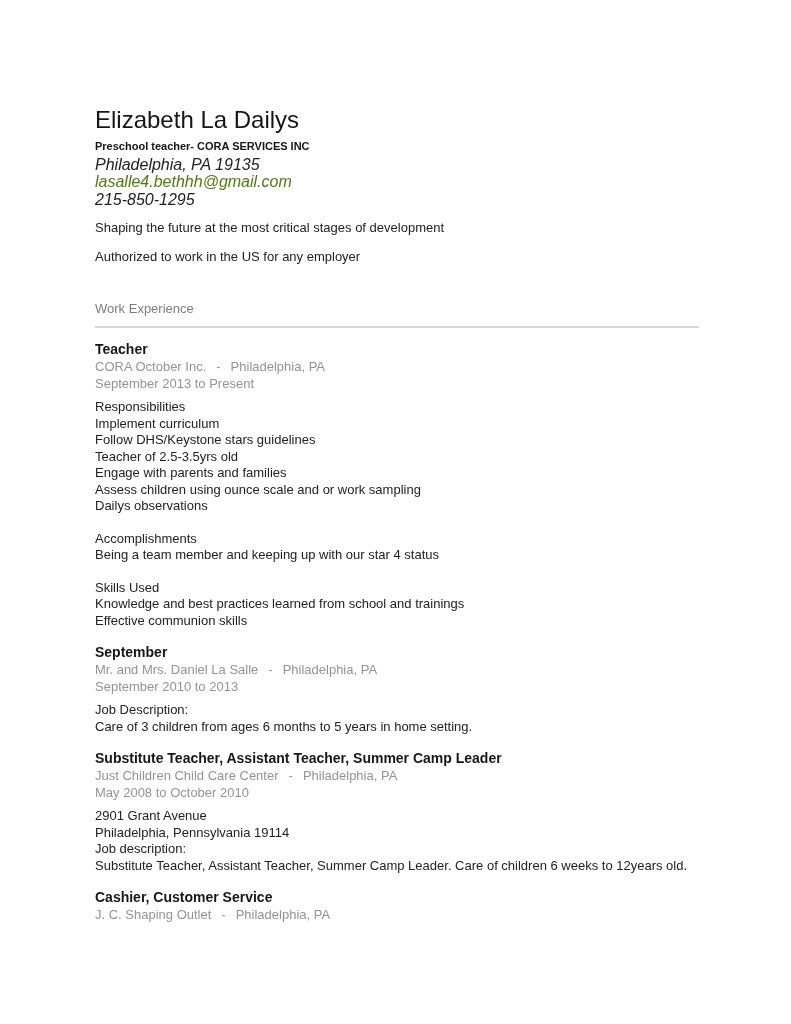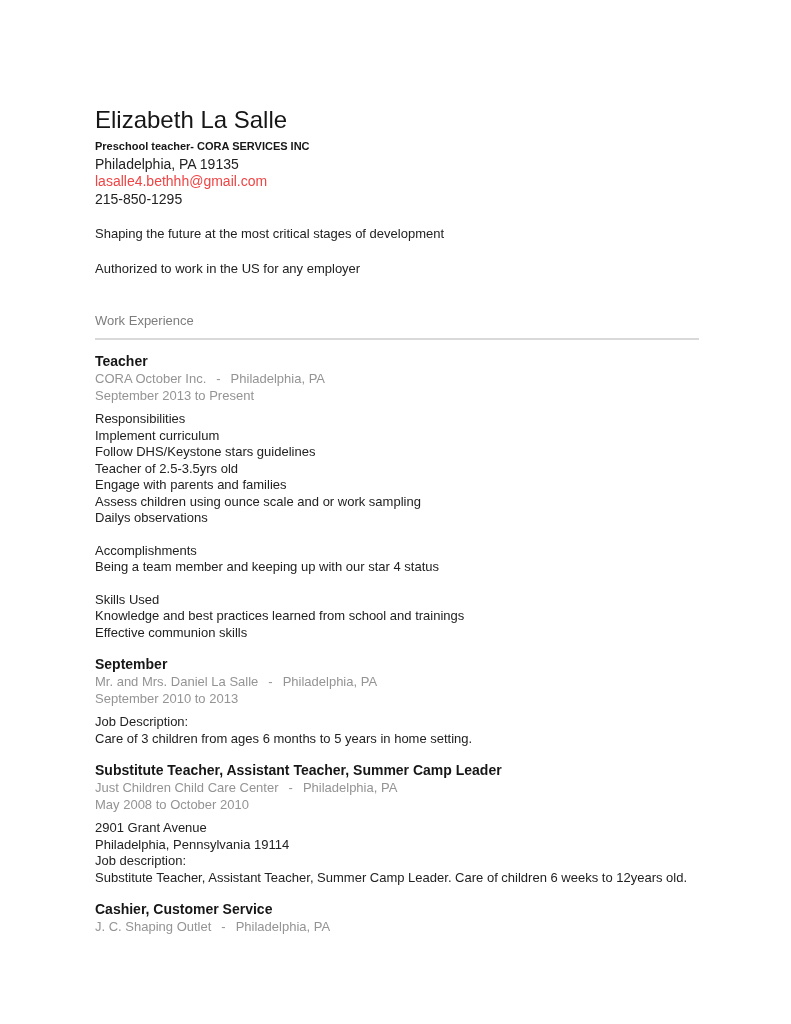--- a/index.html
+++ b/index.html
@@ -30,31 +30,32 @@
     color: #161616;
   }
   .headline {
     margin-top: 4px;
     font-size: 11px;
     font-weight: 700;
     line-height: 17.5px;
     color: #161616;
   }
   .contact-line {
-    font-size: 14px;
+    font-size: 16px;
     line-height: 17.5px;
     color: #222222;
+    font-style: italic;
   }
   .email-link {
-    color: #ef4444;
+    color: #4d7c0f;
     text-decoration: none;
     cursor: pointer;
   }
   .tagline {
-    margin-top: 17px;
+    margin-top: 11px;
     font-size: 13px;
     line-height: 17.5px;
     color: #222222;
   }
   
   .section {
     margin-top: 33px;
   }
   .section-heading {
     margin: 0;
@@ -99,21 +100,21 @@
   }
   .para:last-child {
     margin-bottom: 0;
   }
 </style>
 </head>
 <body>
 
 <div class="page">
 
-  <h1 class="candidate-name">Elizabeth La Salle</h1>
+  <h1 class="candidate-name">Elizabeth La Dailys</h1>
 
   <div class="headline">Preschool teacher- CORA SERVICES INC</div>
 
   <div class="contact">
     <div class="contact-line">Philadelphia, PA 19135</div>
     <div class="contact-line">
       <a class="email-link">lasalle4.bethhh@gmail.com</a>
     </div>
     <div class="contact-line">215-850-1295</div>
   </div>

